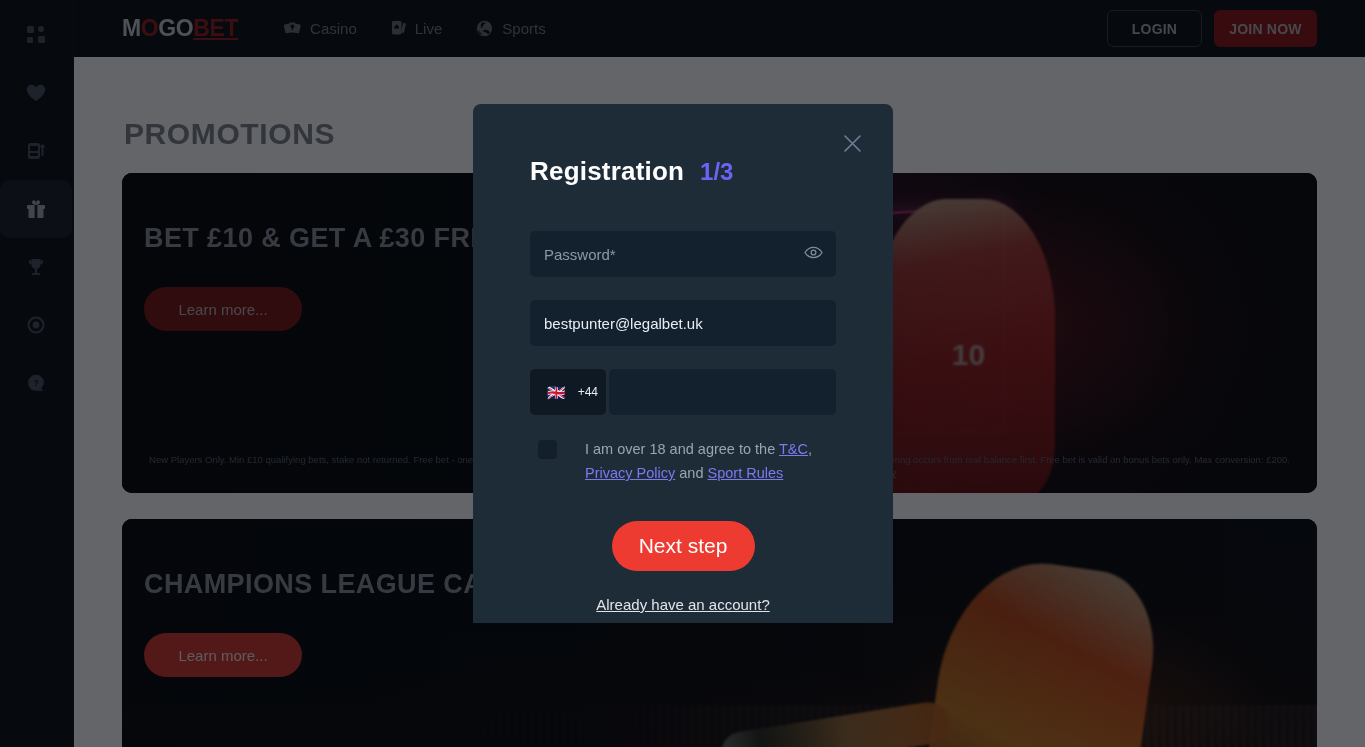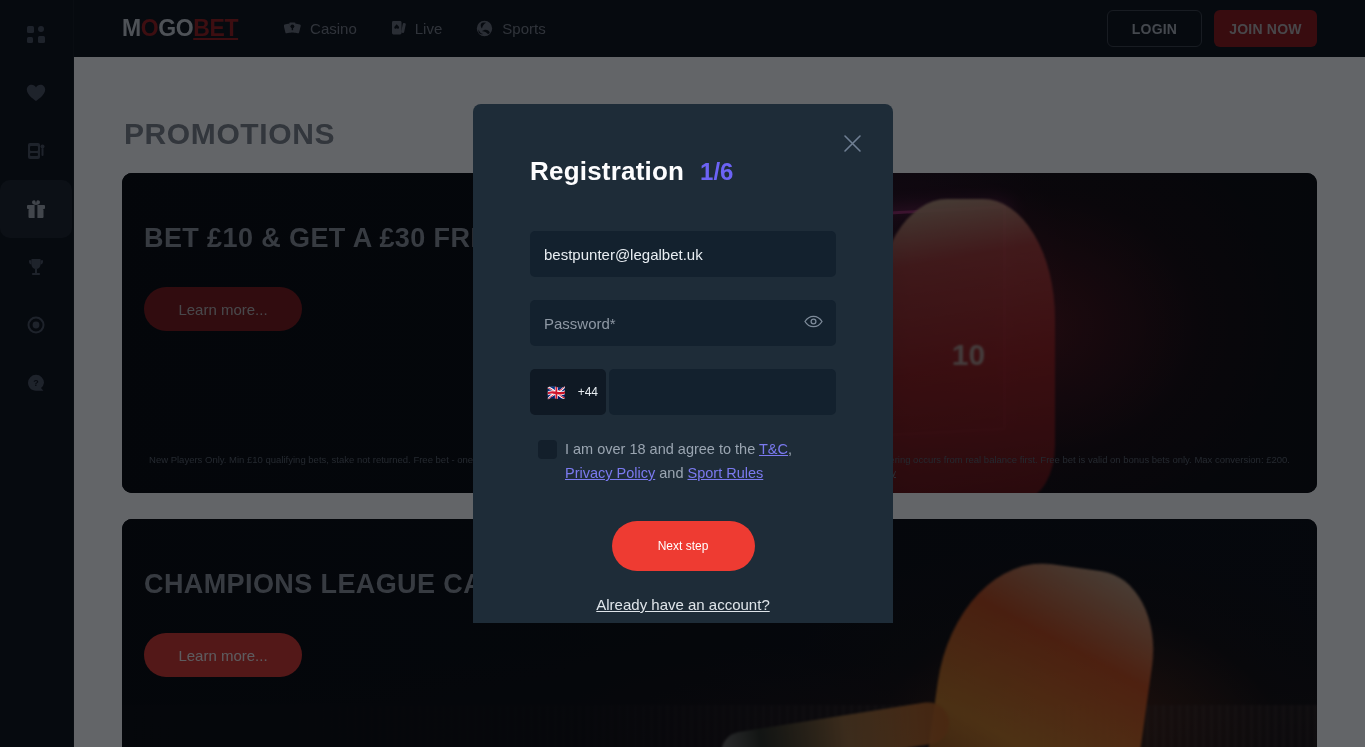--- a/index.html
+++ b/index.html
@@ -245,33 +245,33 @@
     cursor: pointer;
   }
   .flag { font-size: 15px; line-height: 1; }
   .cc-num { color: #e8edf2; font-size: 12px; }
   .phone-num {
     flex: 1; height: 46px; background: #13212e; border-radius: 5px;
     border: none; outline: none; color: #e8edf2; font-size: 15px;
     font-family: "Liberation Sans", sans-serif; padding: 0 14px;
   }
 
-  .agree-row { display: flex; gap: 8px; margin: 19px 0 0 8px; }
+  .agree-row { display: flex; gap: 28px; margin: 19px 0 0 8px; }
   .checkbox {
     width: 19px; height: 19px; min-width: 19px;
     background: #131f2b; border-radius: 4px;
     margin-top: 3px; cursor: pointer;
   }
   .agree-text { color: #9aa5b1; font-size: 14.5px; line-height: 24px; max-width: 240px; }
   .agree-text a { color: #7b7af0; text-decoration: underline; }
 
   .btn-next {
     display: block; margin: 36px auto 0 auto;
     width: 143px; height: 50px; border: none; border-radius: 25px;
-    background: #ee3b32; color: #ffffff; font-size: 12px;
+    background: #ee3b32; color: #ffffff; font-size: 21px;
     font-family: "Liberation Sans", sans-serif; cursor: pointer;
   }
   .have-account {
     display: block; text-align: center; margin-top: 25px;
     color: #dfe5ea; font-size: 15px; text-decoration: underline; cursor: pointer;
   }
 </style>
 </head>
 <body>
 
@@ -444,37 +444,37 @@
 
   <div class="modal">
     <div class="modal-close">
       <svg width="19" height="19" viewBox="0 0 19 19">
           <path d="M2 2 L17 17 M17 2 L2 17" stroke-width="1.6" stroke-linecap="round"></path>
         </svg>
     </div>
 
     <div class="modal-title-row">
       <div class="modal-title">Registration</div>
-      <div class="modal-step">1/6</div>
-    </div>
-
-    <div class="field">
-      <input type="text" value="bestpunter@legalbet.uk" style="">
+      <div class="modal-step">1/3</div>
     </div>
 
     <div class="field">
       <input type="password" placeholder="Password*" style="">
       <span class="eye">
         <svg width="19" height="13" viewBox="0 0 19 13">
             <path d="M1 6.5S4.2 1.3 9.5 1.3 18 6.5 18 6.5 14.8 11.7 9.5 11.7 1 6.5 1 6.5z" stroke-width="1.3"></path>
             <circle cx="9.5" cy="6.5" r="2.4" stroke-width="1.3"></circle>
           </svg>
       </span>
     </div>
 
+    <div class="field">
+      <input type="text" value="bestpunter@legalbet.uk" style="">
+    </div>
+
     <div class="phone-row">
       <div class="phone-cc">
         <span class="flag">🇬🇧</span>
         <span class="cc-num">+44</span>
       </div>
       <input class="phone-num" type="text" placeholder="" style="">
     </div>
 
     <div class="agree-row">
       <div class="checkbox"></div>

